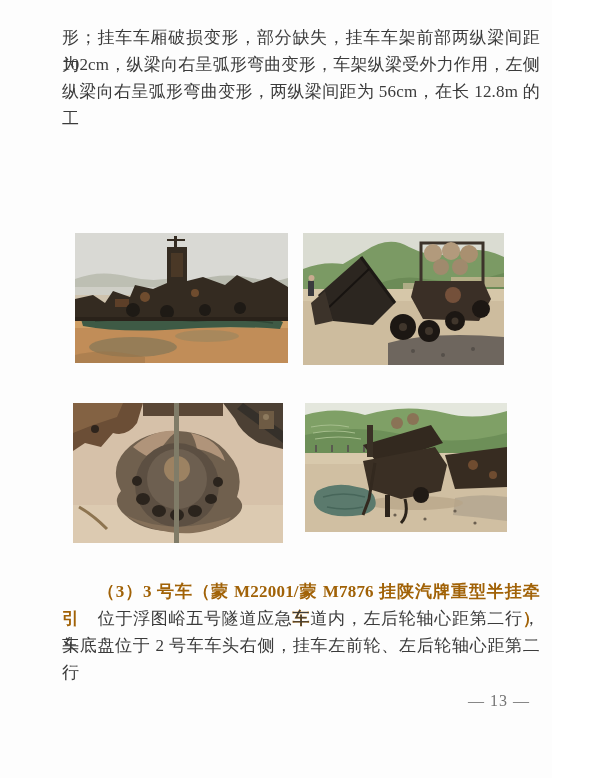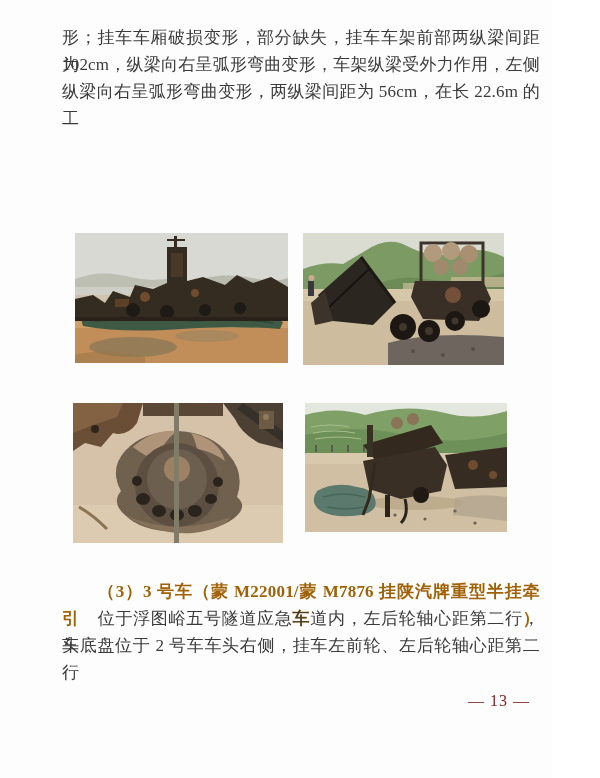--- a/index.html
+++ b/index.html
@@ -16,38 +16,38 @@
     color:#3b3b3b; letter-spacing:0.2px;
     text-align:justify; text-align-last:justify;
     overflow:visible;
   }
   .tline.lastline { text-align-last:left; }
   .tline.ind { text-indent:2.1em; }
   .tline.heading { font-weight:bold; color:#a16207; }
   #pagenum {
     position:absolute; left:0; top:690px; width:530px;
     text-align:right; font-size:16px; line-height:22px;
-    color:#7f1d1d; letter-spacing:1px;
+    color:#737373; letter-spacing:1px;
   }
   .ph { position:absolute; overflow:hidden; background:#cfc3ae; }
   .ph svg { display:block; width:100%; height:100%; }
   #ph1 { left:75px;  top:233px; width:213px; height:130px; }
   #ph2 { left:303px; top:233px; width:201px; height:132px; }
   #ph3 { left:73px;  top:403px; width:210px; height:140px; }
   #ph4 { left:305px; top:403px; width:202px; height:129px; }
 </style>
 </head>
 <body>
 
 <div class="page">
 
   <div id="para1" class="textblock">
     <div class="tline">形；挂车车厢破损变形，部分缺失，挂车车架前部两纵梁间距为</div>
     <div class="tline">102cm，纵梁向右呈弧形弯曲变形，车架纵梁受外力作用，左侧</div>
-    <div class="tline">纵梁向右呈弧形弯曲变形，两纵梁间距为 56cm，在长 22.6m 的工</div>
+    <div class="tline">纵梁向右呈弧形弯曲变形，两纵梁间距为 56cm，在长 12.8m 的工</div>
   </div>
 
   <figure id="ph1" class="ph" style="margin:0">
     <svg viewBox="0 0 213 130" preserveAspectRatio="none">
       <rect x="0" y="0" width="213" height="62" fill="#d9d9d4"></rect>
       <g>
         <path d="M0,46 Q25,36 55,44 Q80,50 100,44 L100,62 L0,62 Z" fill="#b5b8aa" opacity="0.8"></path>
         <path d="M118,48 Q150,38 182,46 Q200,50 213,45 L213,62 L118,62 Z" fill="#afb2a4" opacity="0.8"></path>
         <rect x="0" y="54" width="213" height="8" fill="#cfcfc7"></rect>
       </g>

